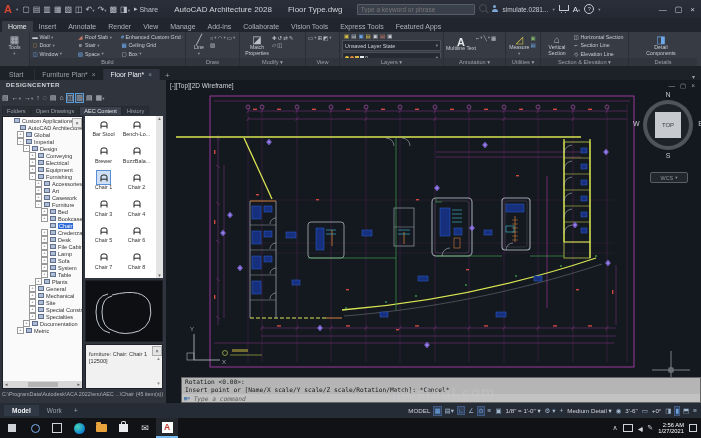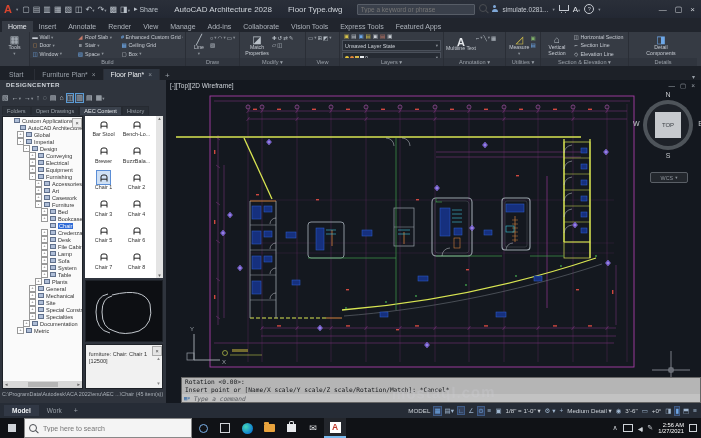--- a/index.html
+++ b/index.html
@@ -1118,24 +1118,20 @@
 
 <div id="taskbar" class="abs">
   <div id="startbtn">
     <span class="win-logo">
         <i></i>
         <i></i>
         <i></i>
         <i></i>
       </span>
   </div>
-  <div id="tb-search">
-    <span class="mag"></span>
-    <input placeholder="Type here to search" style="">
-  </div>
   <div class="tbicon">
       <span class="icon-cortana"></span>
     </div>
   <div class="tbicon">
       <span class="icon-taskview"></span>
     </div>
   <div class="tbicon">
       <span class="icon-edge"></span>
     </div>
   <div class="tbicon">

